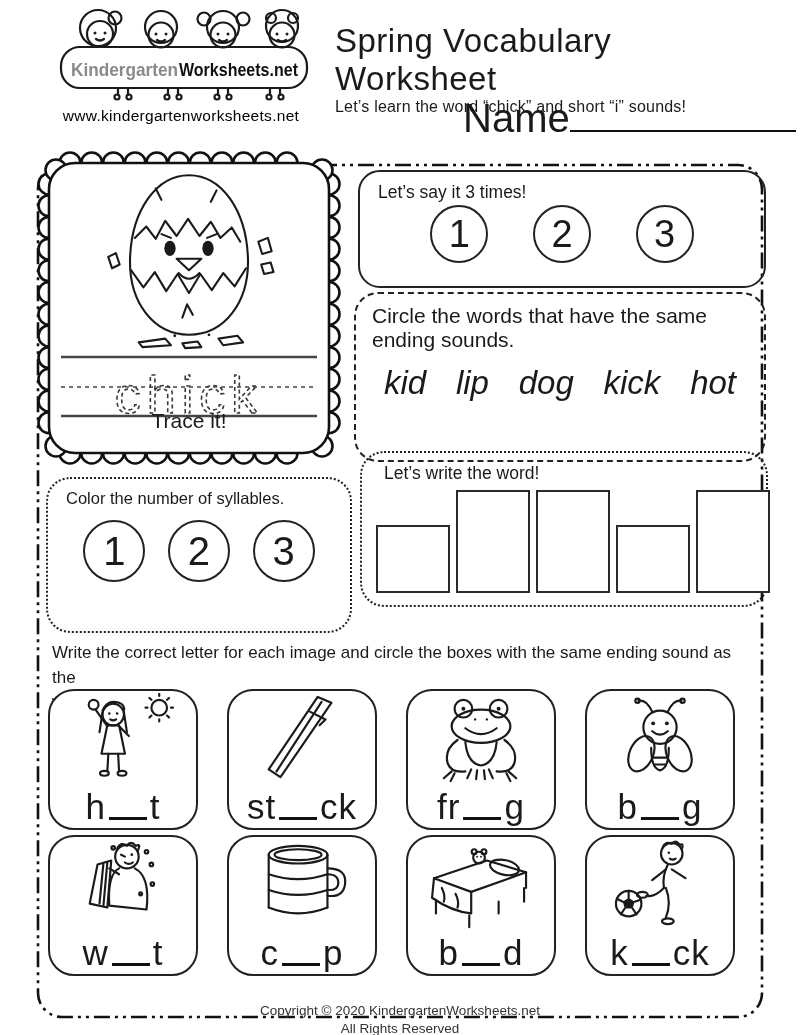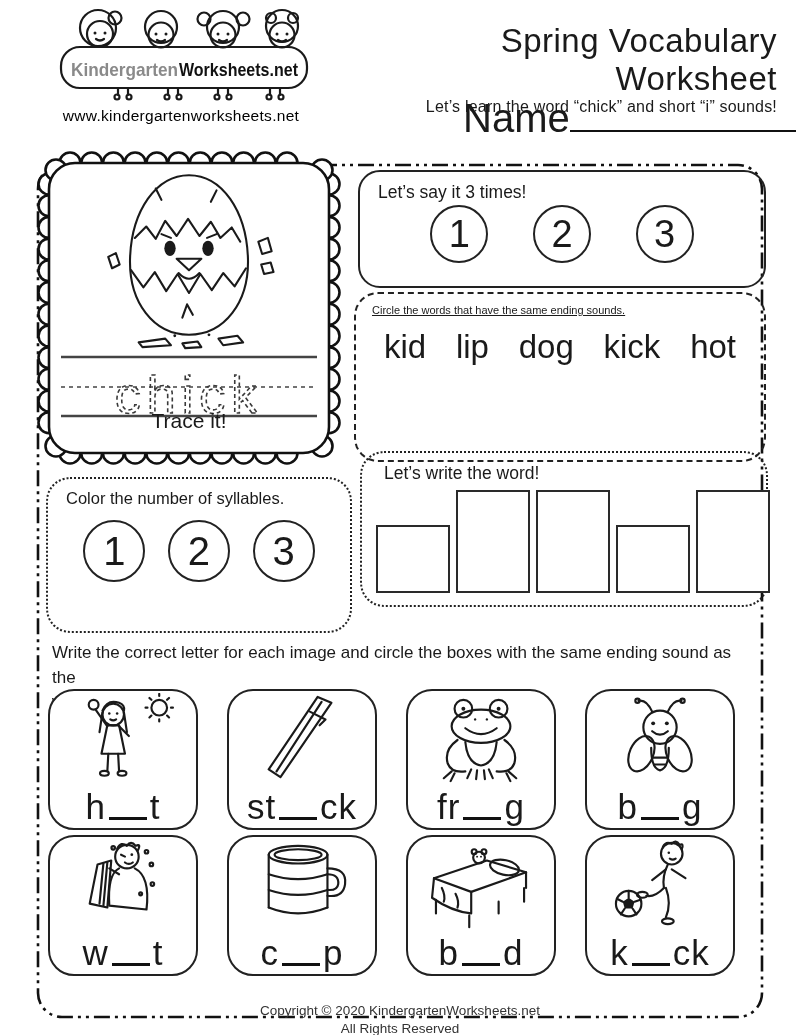--- a/index.html
+++ b/index.html
@@ -7,21 +7,21 @@
         font-family:"Liberation Sans", sans-serif;color:#1a1a1a;}
   svg{display:block;}
   .lineart path,.lineart circle,.lineart ellipse,.lineart rect,.lineart polyline{
         stroke:#1a1a1a;stroke-width:2.2;fill:none;stroke-linecap:round;stroke-linejoin:round;}
   .fillink{fill:#1a1a1a !important;stroke:none !important;}
 
   
   .logo{position:absolute;left:58px;top:6px;width:252px;}
   .logo-url{position:absolute;left:38px;top:107px;width:286px;text-align:center;
             font-size:15.5px;color:#000000;letter-spacing:.3px;}
-  .titleblock{position:absolute;left:335px;top:22px;width:442px;text-align:right;}
+  .titleblock{position:absolute;left:335px;top:22px;width:442px;text-align:left;}
   .title{font-size:33px;letter-spacing:.5px;}
   .subtitle{font-size:16px;letter-spacing:.2px;}
   .nameline{position:absolute;left:463px;top:96px;font-size:40px;}
   .nline{display:inline-block;width:226px;border-bottom:2.5px solid #111;height:30px;}
 
   
   .outer-border{position:absolute;left:0;top:0;pointer-events:none;}
 
   
   .chickbox{position:absolute;left:34px;top:148px;width:310px;height:320px;}
@@ -32,21 +32,21 @@
 
   
   .saybox{position:absolute;left:358px;top:170px;width:404px;height:114px;
           border:2px solid #222;border-radius:22px;}
   .box-heading{font-size:17.5px;padding:10px 0 0 18px;}
   .circle-row{display:flex;justify-content:space-around;padding:2px 48px 0 48px;}
   .num-circle{width:54px;height:54px;border:2px solid #222;border-radius:50%;
               display:flex;align-items:center;justify-content:center;font-size:38px;}
   .wordsbox{position:absolute;left:354px;top:292px;width:408px;height:166px;
             border:2.5px dashed #222;border-radius:24px;}
-  .words-row{display:flex;justify-content:space-between;font-size:33px;padding:0 28px;}
+  .words-row{display:flex;justify-content:space-between;font-size:33px;padding:0 28px;font-style:italic;}
   .words-row.r1{margin-top:12px;}
   .words-row.r2{margin-top:17px;padding:0 40px;}
   .syllbox{position:absolute;left:46px;top:477px;width:302px;height:152px;
            border:2.5px dotted #222;border-radius:24px;}
   .syllbox .circle-row{padding:12px 24px 0 24px;}
   .syllbox .num-circle{width:58px;height:58px;font-size:40px;}
   .writebox{position:absolute;left:360px;top:451px;width:404px;height:152px;
             border:2.5px dotted #222;border-radius:24px;}
   .letterboxes{position:absolute;left:14px;bottom:12px;display:flex;gap:6px;align-items:flex-end;}
   .lbox{width:70px;border:2.5px solid #2a2a2a;background:#fff;}
@@ -222,21 +222,21 @@
   <div class="saybox">
     <div class="box-heading">Let’s say it 3 times!</div>
     <div class="circle-row">
       <div class="num-circle">1</div>
       <div class="num-circle">2</div>
       <div class="num-circle">3</div>
     </div>
   </div>
 
   <div class="wordsbox">
-    <div class="box-heading" style="font-size:11px;padding-left:16px;text-decoration:underline;">Circle the words that have the same ending sounds.</div>
+    <div class="box-heading" style="font-size:21px;padding-left:16px;">Circle the words that have the same ending sounds.</div>
     <div class="words-row r1">
       <span>kid</span>
       <span>lip</span>
       <span>dog</span>
       <span>kick</span>
       <span>hot</span>
     </div>
   </div>
 
   <div class="syllbox">

